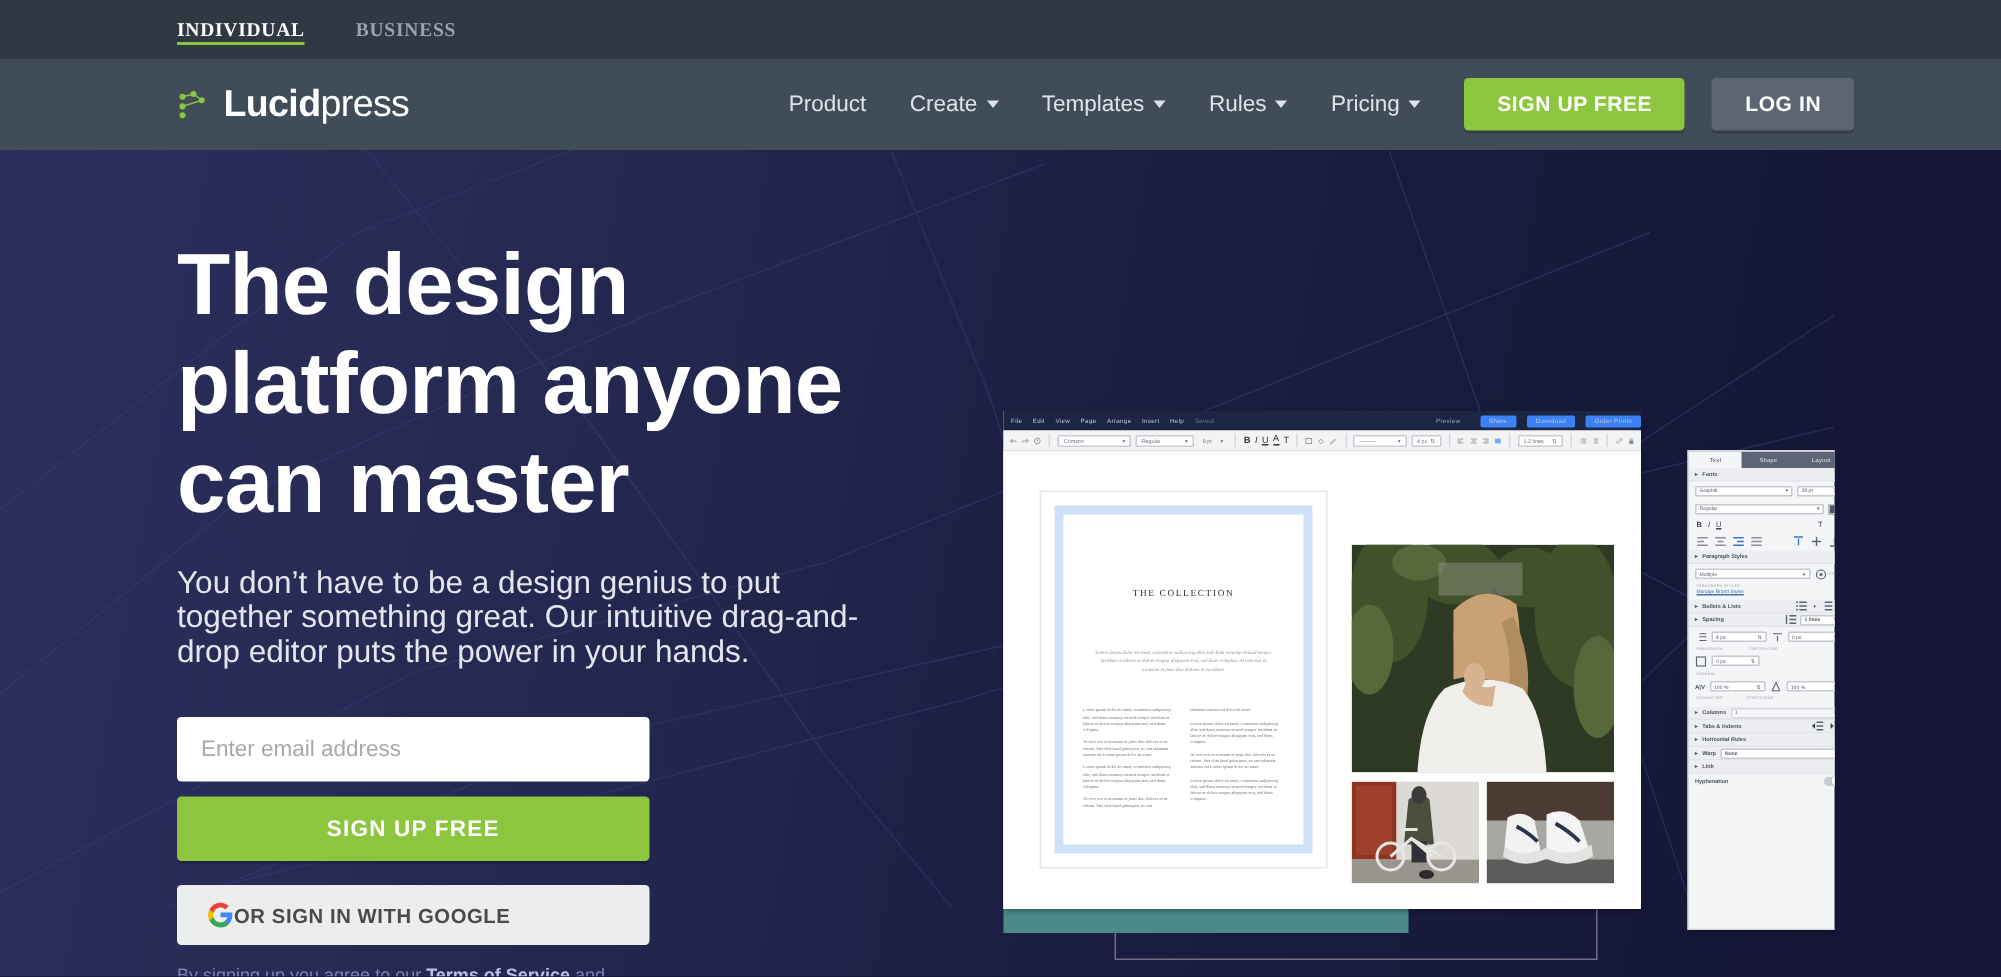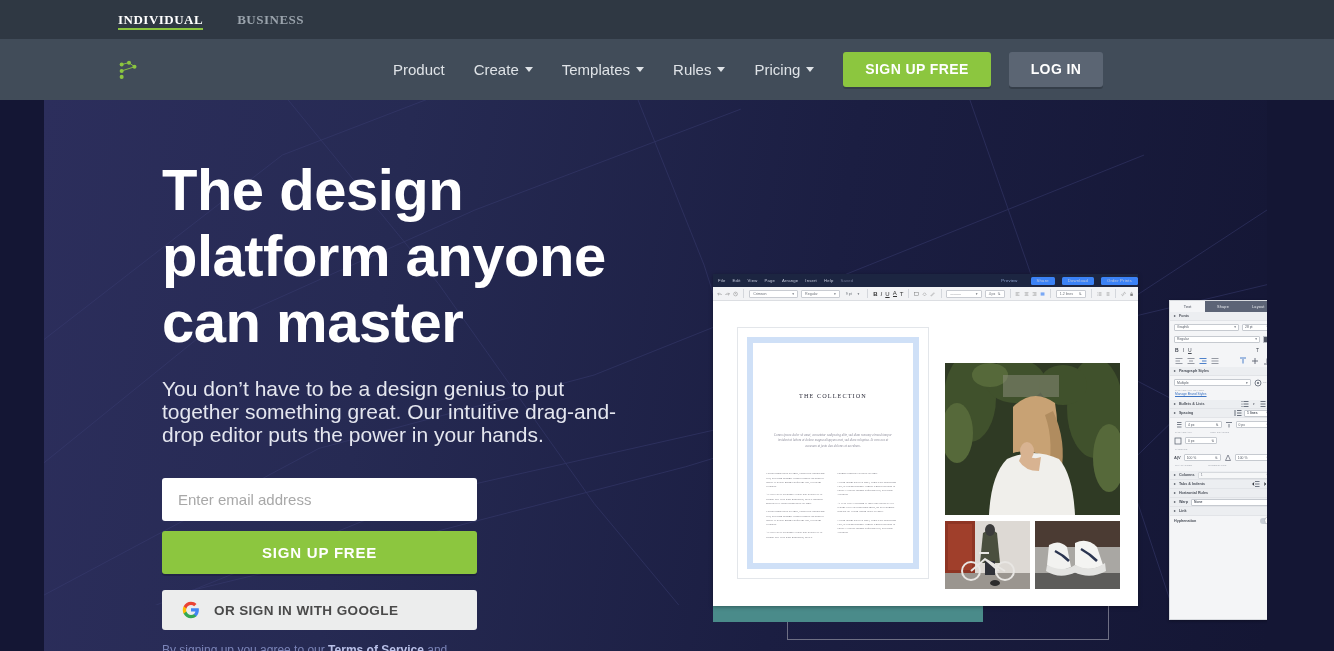--- a/index.html
+++ b/index.html
@@ -55,21 +55,20 @@
     background:#5b6573; color:#fff; font-size:14px; font-weight:bold;
     letter-spacing:.4px; padding:0 22px; height:35px; line-height:35px;
     border:none; border-radius:3px; cursor:pointer; white-space:nowrap;
     box-shadow:0 2px 0 rgba(0,0,0,.18);
   }
 
   
   .hero {
     position:relative; height:551px; width:1223px; overflow:hidden;
     background:linear-gradient(100deg,#2c2e5c 0%,#262a53 28%,#1b1e42 62%,#141634 100%);
-    margin-left:44px;
   }
   .hero-lines { position:absolute; inset:0; pointer-events:none; }
 
   .hero-inner { position:relative; padding-left:118px; padding-top:57px; width:620px; }
   h1.headline {
     font-size:58px; line-height:66px; color:#ffffff; font-weight:bold;
     letter-spacing:-.5px;
   }
   p.subhead {
     margin-top:22px; font-size:21px; line-height:23px; color:#e4e6ef; width:470px;
@@ -85,21 +84,21 @@
   .btn-cta {
     margin-top:10px; width:315px; height:43px; background:#8cc63f; color:#fff;
     border:none; border-radius:3px; font-size:15px; font-weight:bold;
     letter-spacing:.8px; cursor:pointer; font-family:"Liberation Sans", sans-serif;
     box-shadow:0 2px 0 rgba(0,0,0,.18);
   }
   .btn-google {
     margin-top:16px; width:315px; height:40px; background:#eceded; color:#4a4a4a;
     border:none; border-radius:3px; font-size:13.5px; font-weight:bold;
     letter-spacing:.4px; cursor:pointer; display:flex; align-items:center;
-    padding-left:20px; gap:14px; font-family:"Liberation Sans", sans-serif;
+    padding-left:20px; font-family:"Liberation Sans", sans-serif;
   }
   .legal {
     margin-top:12px; font-size:12px; color:#7b84b8; width:330px; line-height:17px;
   }
   .legal a { color:#b9c0e8; text-decoration:none; font-weight:bold; }
   .mock-outline {
     position:absolute; left:743px; top:345px; width:322px; height:195px;
     border:1px solid #6e6f84;
   }
   .mock-teal {
@@ -201,20 +200,21 @@
 <div class="navbar">
   <div class="logo">
     <svg class="logo-mark" viewBox="0 0 24 24">
       <circle cx="4" cy="6" r="2.2" fill="#8cc63f"></circle>
       <circle cx="4" cy="13" r="2.2" fill="#8cc63f"></circle>
       <circle cx="4" cy="19.5" r="2.2" fill="#8cc63f"></circle>
       <circle cx="12" cy="4" r="2.2" fill="#8cc63f"></circle>
       <circle cx="18" cy="8.5" r="2.2" fill="#8cc63f"></circle>
       <path d="M4 6 L12 4 L18 8.5 L4 13" stroke="#8cc63f" stroke-width="1" fill="none"></path>
     </svg>
+    <div class="logo-text"><b>Lucid</b><span>press</span></div>
   </div>
 
   <div class="nav-links">
     <a href="#">
         <span>Product</span>
       </a>
     <a href="#">
         <span>Create</span>
         <i class="caret"></i>
       </a>

